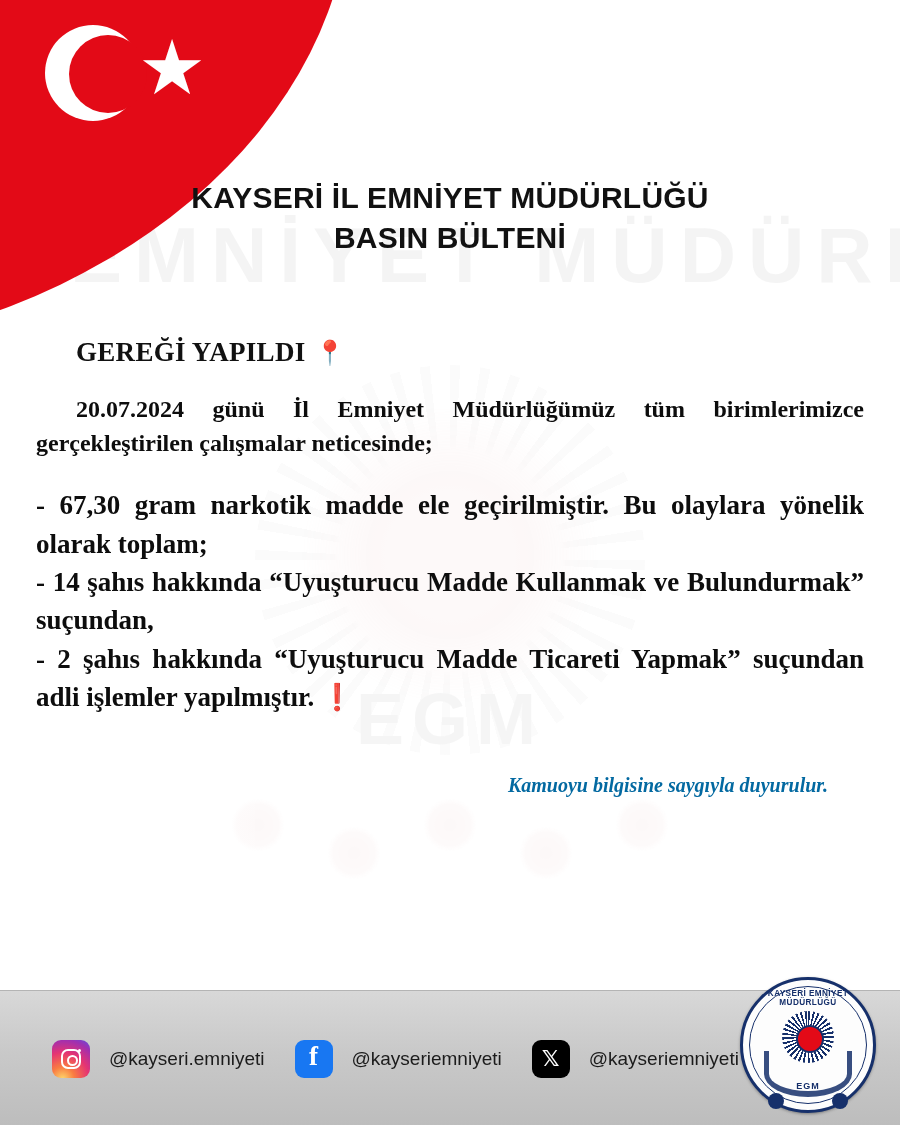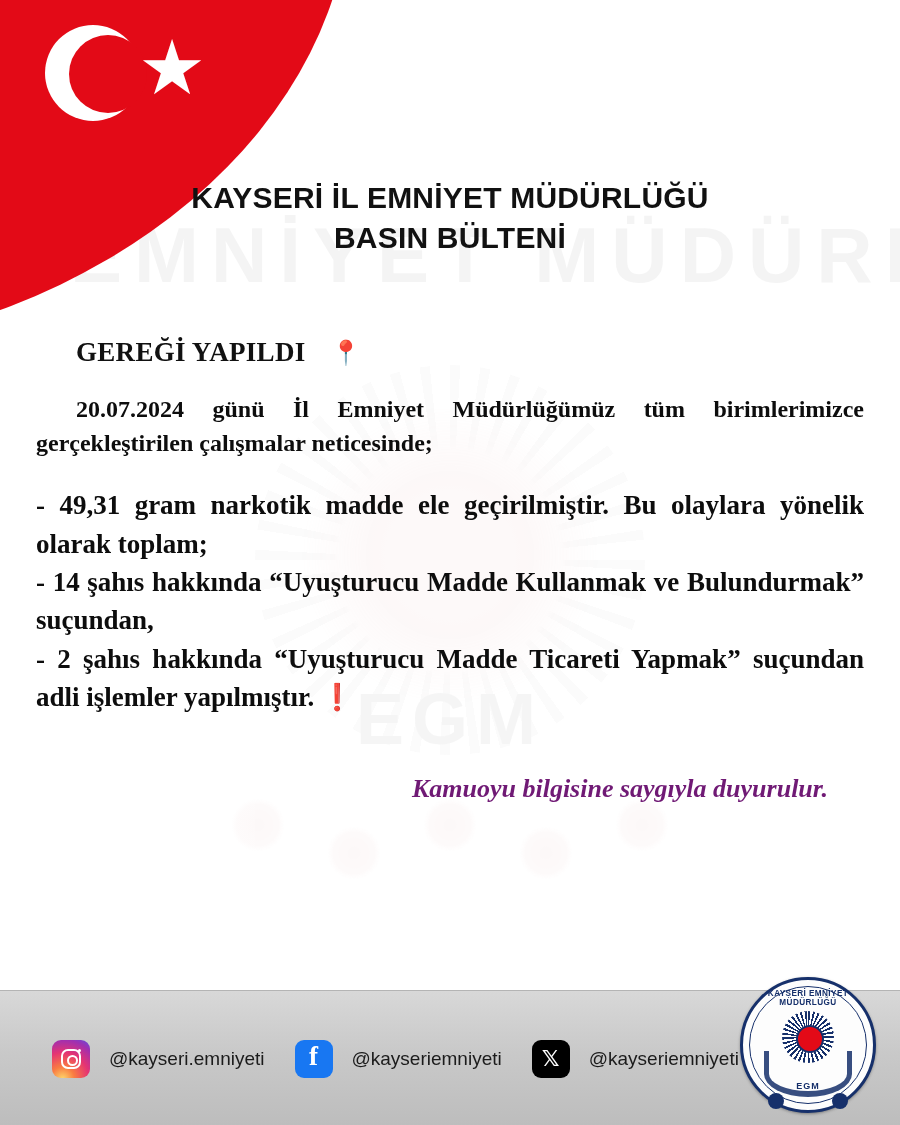--- a/index.html
+++ b/index.html
@@ -144,21 +144,21 @@
 
   .heading {
     margin-top: 80px;
     margin-left: 40px;
     font-size: 27px;
     font-weight: bold;
     color: #111111;
     letter-spacing: .3px;
     display: flex;
     align-items: center;
-    gap: 26px;
+    gap: 10px;
   }
   .pin-icon {
     font-size: 24px;
     line-height: 1;
     font-family: "DejaVu Sans", sans-serif;
   }
 
   .para {
     margin-top: 24px;
     font-size: 24px;
@@ -182,24 +182,24 @@
   .excl {
     font-family: "DejaVu Sans", sans-serif;
     color: #e02a1c;
     font-size: 26px;
   }
 
   .closing {
     margin-top: 58px;
     text-align: right;
     padding-right: 36px;
-    font-size: 26px;
+    font-size: 20px;
     font-style: italic;
     font-weight: bold;
-    color: #701a75;
+    color: #0369a1;
   }
 
   
   .footer {
     position: absolute;
     left: 0; bottom: 0;
     width: 900px;
     height: 135px;
     background: linear-gradient(180deg, #d8d8d8 0%, #c9c9c9 45%, #bdbdbd 100%);
     border-top: 1px solid #b4b4b4;
@@ -385,21 +385,21 @@
     </div>
 
     <div class="heading">
       <span>GEREĞİ YAPILDI</span>
       <span class="pin-icon">📍</span>
     </div>
 
     <p class="para first">20.07.2024 günü İl Emniyet Müdürlüğümüz tüm birimlerimizce gerçekleştirilen çalışmalar neticesinde;</p>
 
     <div class="para-lines">
-      <div class="ln">- 49,31 gram narkotik madde ele geçirilmiştir. Bu olaylara yönelik olarak toplam;</div>
+      <div class="ln">- 67,30 gram narkotik madde ele geçirilmiştir. Bu olaylara yönelik olarak toplam;</div>
       <div class="ln">- 14 şahıs hakkında “Uyuşturucu Madde Kullanmak ve Bulundurmak” suçundan,</div>
       <div class="ln">
         <span>- 2 şahıs hakkında “Uyuşturucu Madde Ticareti Yapmak” suçundan adli işlemler yapılmıştır.</span>
         <span class="excl">❗</span>
       </div>
     </div>
 
     <div class="closing">Kamuoyu bilgisine saygıyla duyurulur.</div>
   </div>
 

